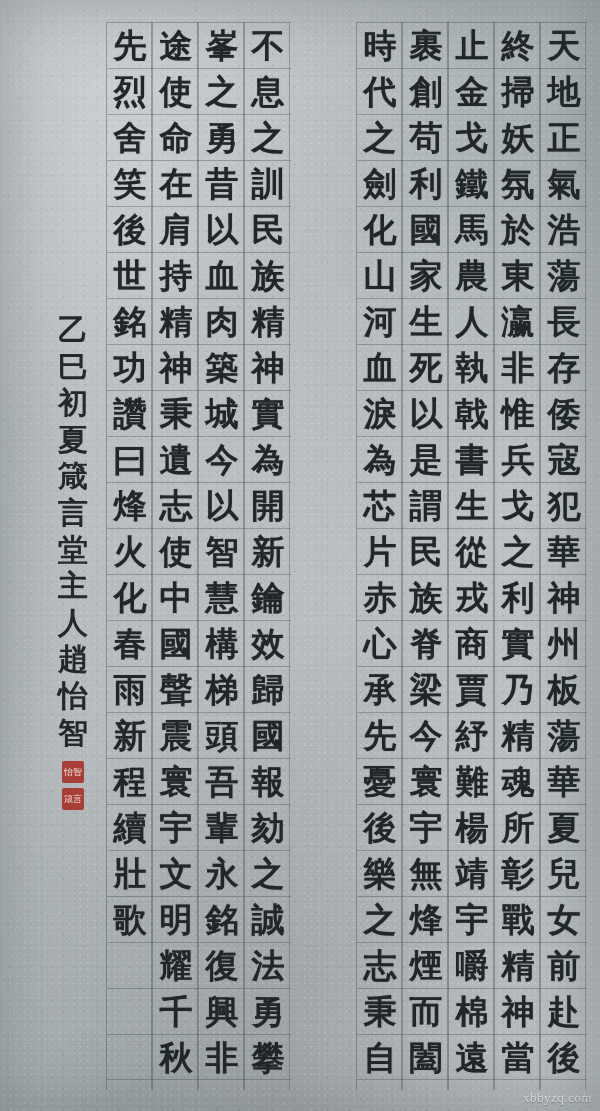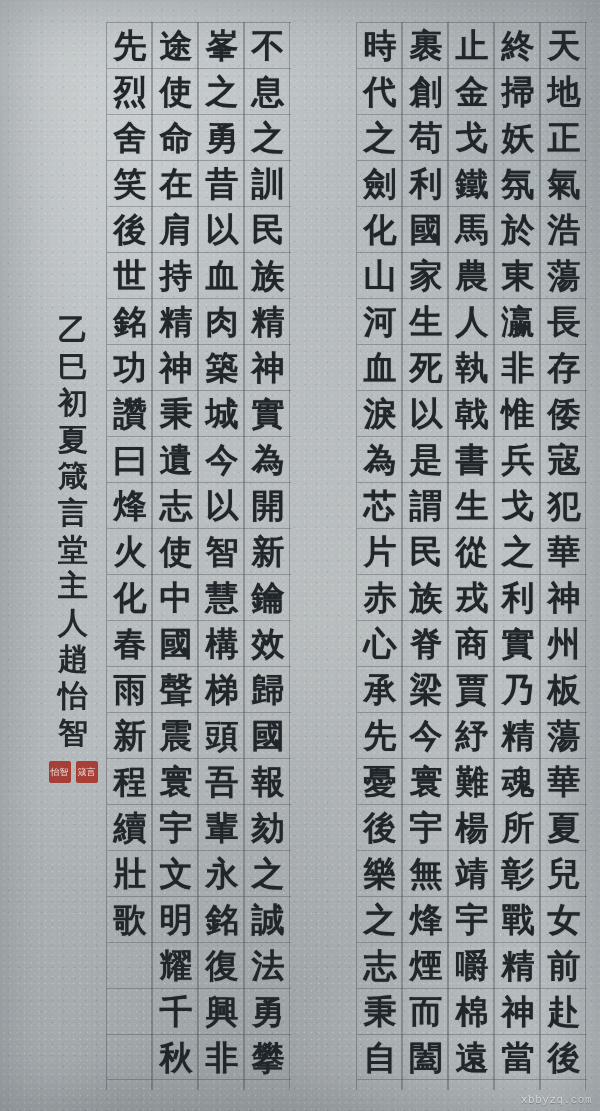--- a/index.html
+++ b/index.html
@@ -103,21 +103,21 @@
   .sig-char {
     font-size: 30px;
     line-height: 1.22;
     color: #23292d;
     font-family: "DejaVu Serif", "Liberation Serif", serif;
     font-weight: 700;
   }
   .seals {
     margin-top: 10px;
     display: flex;
-    flex-direction: row;
+    flex-direction: column;
     gap: 5px;
     align-items: center;
   }
   .seal {
     width: 22px;
     height: 22px;
     background: #a8352c;
     color: #f3e7df;
     font-size: 9px;
     line-height: 10px;
@@ -128,23 +128,23 @@
     font-family: "DejaVu Serif", serif;
     border-radius: 2px;
     opacity: 0.92;
   }
   .spacer-col { width: 8px; }
 
   #watermark {
     position: absolute;
     right: 8px;
     bottom: 5px;
-    font-size: 11px;
+    font-size: 13px;
     color: rgba(255,255,255,0.85);
-    font-family: Liberation Mono, monospace;
+    font-family: Liberation Serif, serif;
     letter-spacing: 0.5px;
     text-shadow: 0 1px 1px rgba(0,0,0,0.35);
   }
 </style>
 </head>
 <body>
 
 <div id="artwork">
 
   <div class="panel" id="panel-right">

